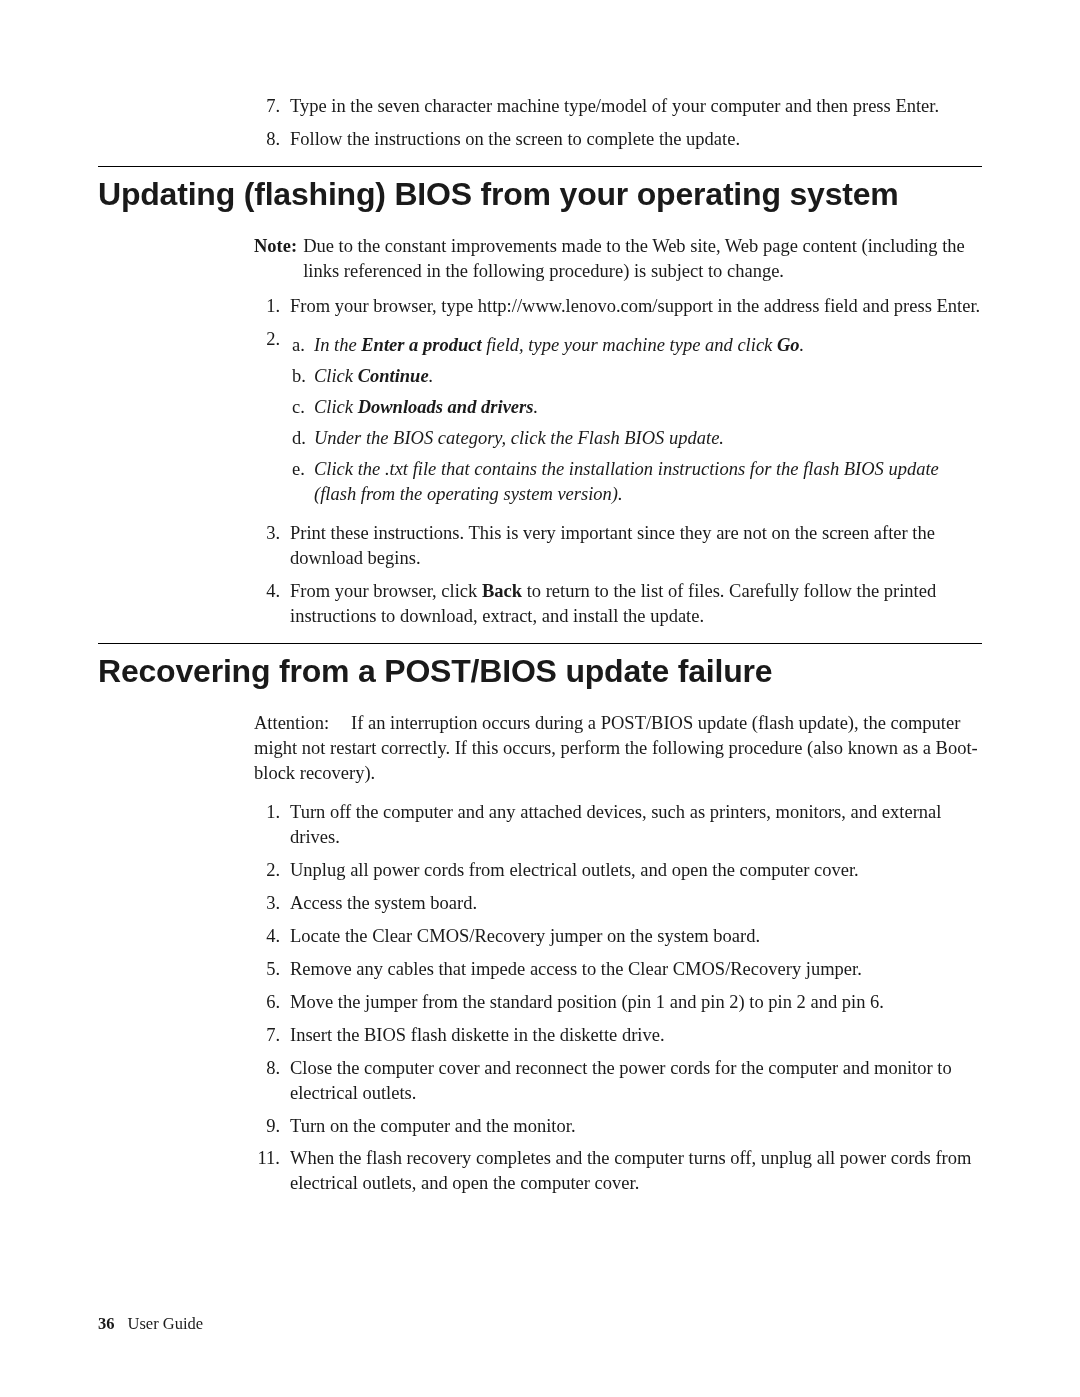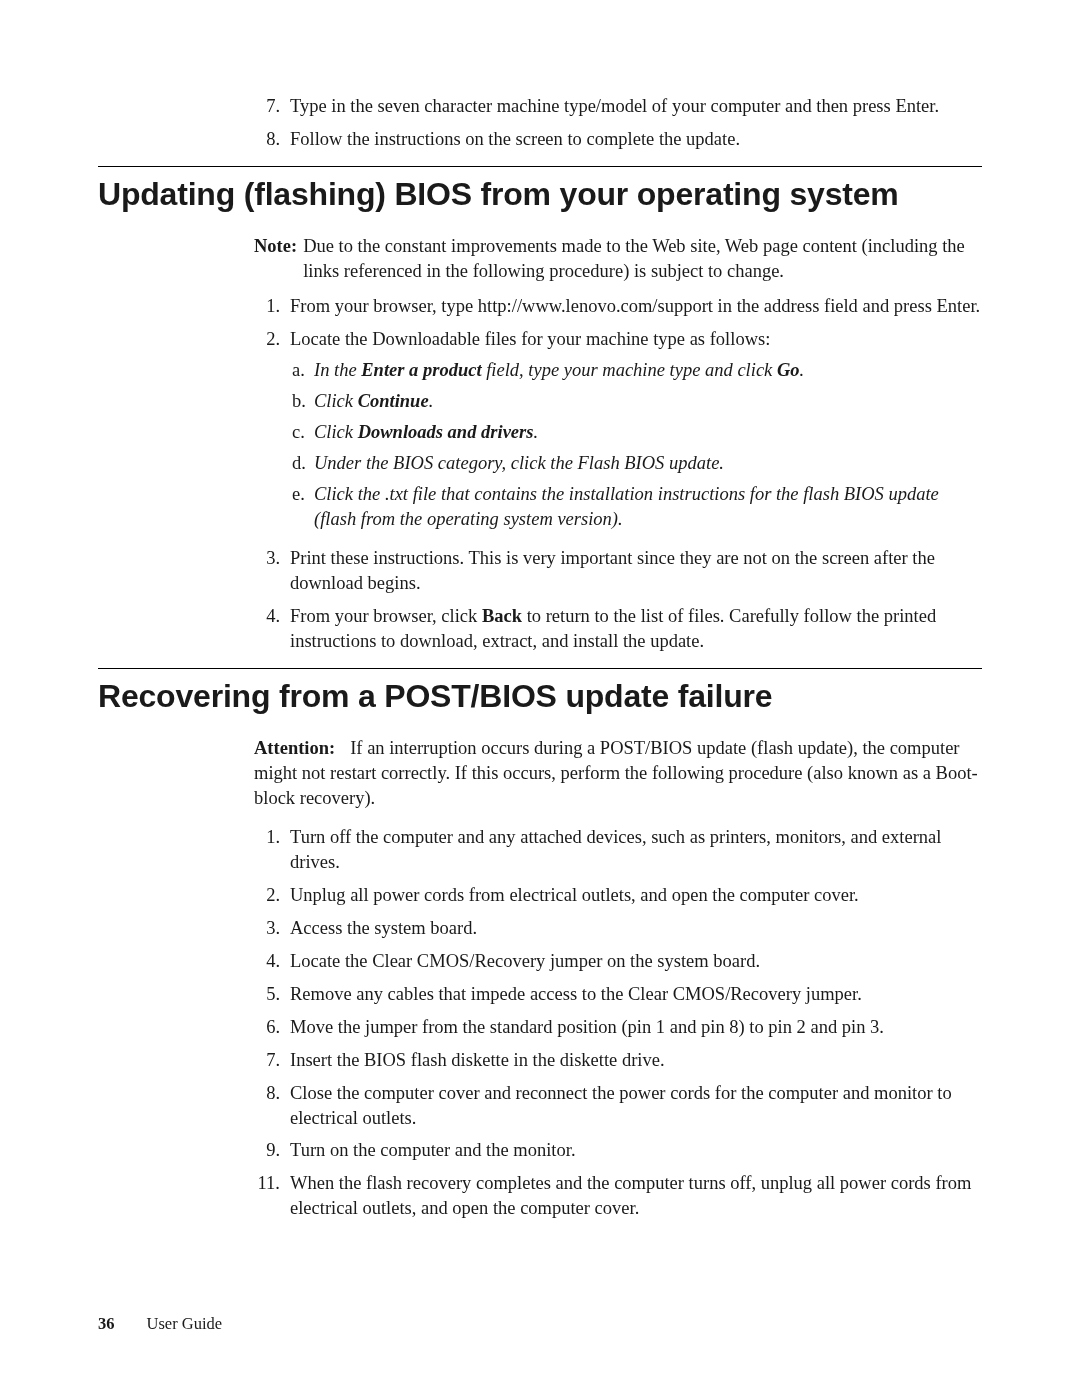--- a/index.html
+++ b/index.html
@@ -33,33 +33,33 @@
     font-size: 32px;
     letter-spacing: -0.2px;
     margin: 6px 0 18px 0;
   }
 
   .note-block { display: flex; align-items: flex-start; margin-bottom: 10px; }
   .note-label { font-weight: 700; flex: 0 0 auto; margin-right: 6px; }
   .note-text { flex: 1; font-family: Liberation Serif, serif; }
 
   .attn-block { margin-bottom: 14px; }
-  .attn-label { font-weight: 700; margin-right: 15px; text-align: right; }
+  .attn-label { font-weight: 400; margin-right: 22px; text-align: right; }
 
   .note-hanging { margin-left: 55px; text-indent: -55px; }
 
   b { font-weight: 700; }
 
   .footer {
     position: absolute;
     left: 98px;
     bottom: 62px;
     font-size: 16.5px;
   }
-  .footer .pnum { font-weight: 700; margin-right: 32px; }
+  .footer .pnum { font-weight: 700; margin-right: 13px; }
 </style>
 </head>
 <body>
 
 <div class="content-col">
   <ol class="num">
     <li>
       <span class="marker">7.</span>
       <span class="body">Type in the seven character machine type/model of your computer and then press Enter.</span>
     </li>
@@ -81,21 +81,20 @@
   </div>
 
   <ol class="num">
     <li>
       <span class="marker">1.</span>
       <span class="body">From your browser, type http://www.lenovo.com/support in the address field and press Enter.</span>
     </li>
     <li>
       <span class="marker">2.</span>
       <span class="body">
-        <span>Locate the Downloadable files for your machine type as follows:</span>
         <ol class="sublist">
           <li>
             <span class="smk">a.</span>
             <span class="sbody">
               <span>In the </span><b>Enter a product</b><span> field, type your machine type and click </span><b>Go</b><span>.</span>
             </span>
           </li>
           <li>
             <span class="smk">b.</span>
             <span class="sbody">
@@ -158,21 +157,21 @@
     <li>
         <span class="marker">4.</span>
         <span class="body">Locate the Clear CMOS/Recovery jumper on the system board.</span>
       </li>
     <li>
         <span class="marker">5.</span>
         <span class="body">Remove any cables that impede access to the Clear CMOS/Recovery jumper.</span>
       </li>
     <li>
         <span class="marker">6.</span>
-        <span class="body">Move the jumper from the standard position (pin 1 and pin 8) to pin 2 and pin 3.</span>
+        <span class="body">Move the jumper from the standard position (pin 1 and pin 2) to pin 2 and pin 6.</span>
       </li>
     <li>
         <span class="marker">7.</span>
         <span class="body">Insert the BIOS flash diskette in the diskette drive.</span>
       </li>
     <li>
         <span class="marker">8.</span>
         <span class="body">Close the computer cover and reconnect the power cords for the computer and monitor to electrical outlets.</span>
       </li>
     <li>

